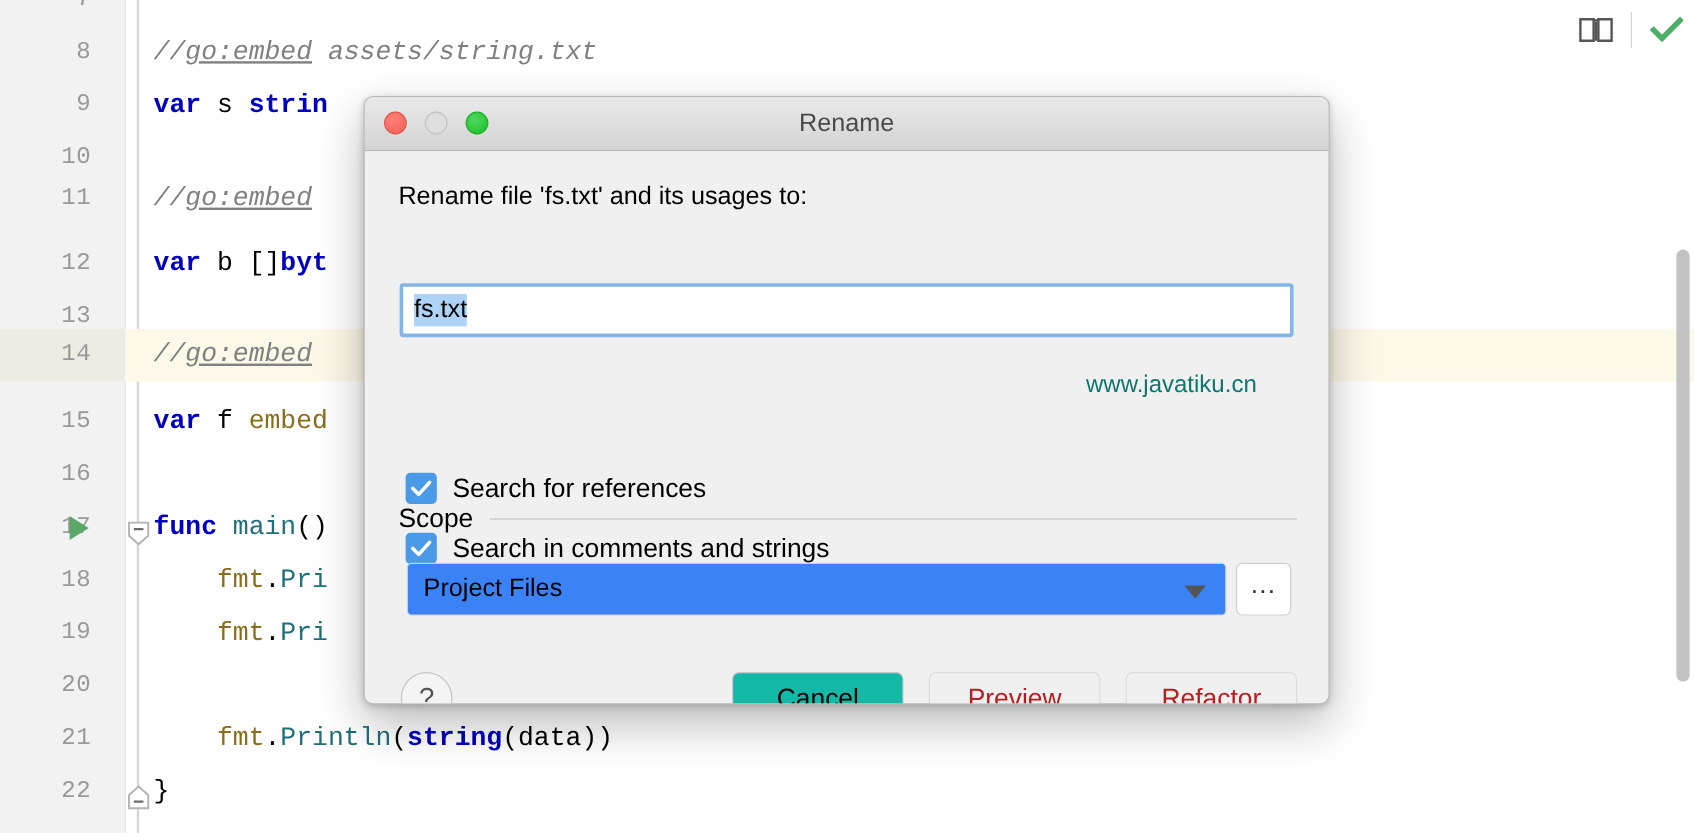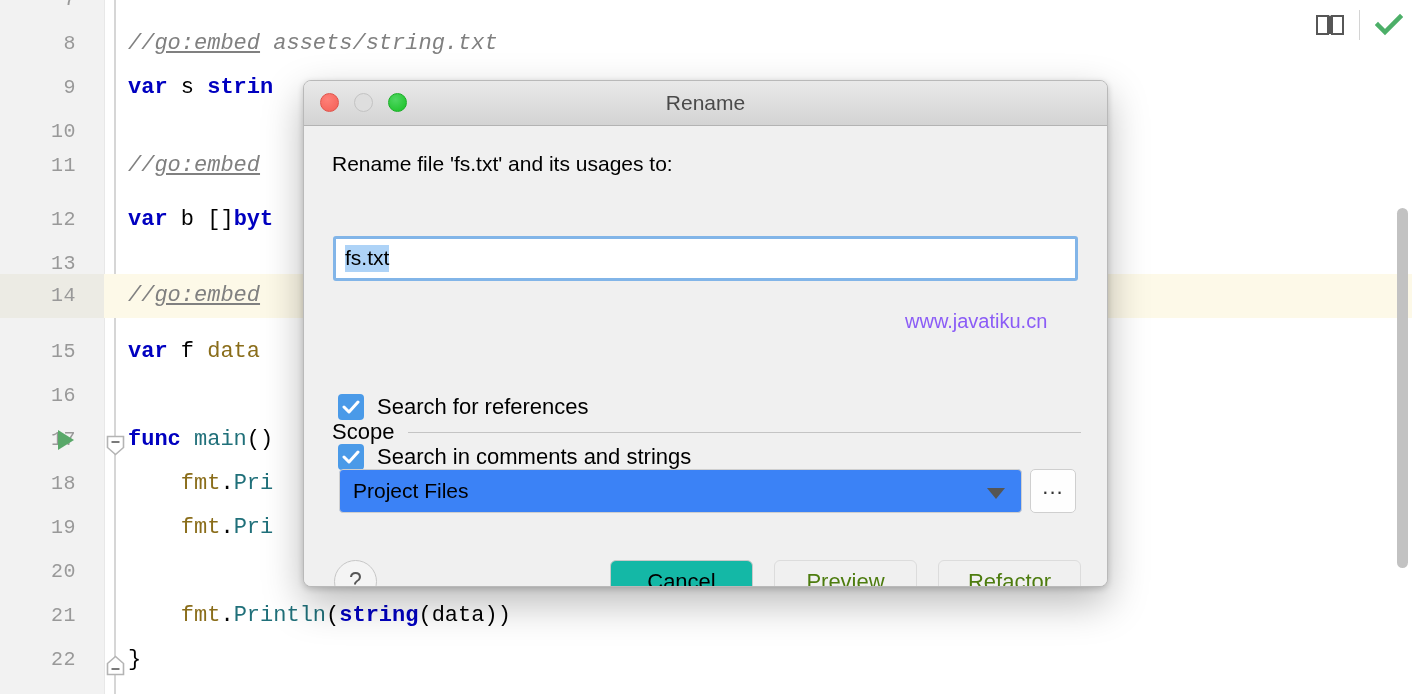--- a/index.html
+++ b/index.html
@@ -217,21 +217,21 @@
   .checkbox svg { display: block; }
   .checkrow-label {
     font-size: 22px;
     color: #000000;
   }
 
   .watermark {
     position: absolute;
     left: 601px; top: 184px;
     font-size: 20px;
-    color: #8b5cf6;
+    color: #0f766e;
   }
 
   .scope-header {
     position: absolute;
     left: 28px; top: 293px;
     right: 26px;
     display: flex;
     align-items: center;
     gap: 14px;
   }
@@ -319,21 +319,21 @@
     align-items: center;
     justify-content: center;
     font-size: 22px;
     background: #14b8a6;
     border: 1px solid #c9c9c9;
     color: #000000;
   }
   .btn.disabled {
     background: #f0f0f0;
     border: 1px solid #dcdcdc;
-    color: #4d7c0f;
+    color: #b91c1c;
   }
 </style>
 </head>
 <body>
 
 <div id="editor">
 
   <div class="gutter"></div>
   <div class="fold-rail"></div>
 
@@ -366,21 +366,21 @@
         <div class="lnum">13</div>
         <div class="code"></div>
       </div>
       <div class="line current" style="top: 274px;">
         <div class="ln-bg"></div>
         <div class="lnum">14</div>
         <div class="code"><span class="cmt">//<u>go:embed</u> </span></div>
       </div>
       <div class="line" style="top: 330px;">
         <div class="lnum">15</div>
-        <div class="code"><span class="kw">var</span><span class="plain"> f </span><span class="typ">data</span></div>
+        <div class="code"><span class="kw">var</span><span class="plain"> f </span><span class="typ">embed</span></div>
       </div>
       <div class="line" style="top: 374px;">
         <div class="lnum">16</div>
         <div class="code"></div>
       </div>
       <div class="line" style="top: 418px;">
         <div class="lnum">17</div>
         <div class="run-icon" style="top: 12px;"></div>
         <div class="fold-mark" style="top: 11px;"><svg width="19" height="21" viewBox="0 0 19 21">
             <path d="M1.5 1.5 h16 v11 l-8 7 l-8 -7 z" fill="#ffffff" stroke="#b4b4b4" stroke-width="1.6"></path>

